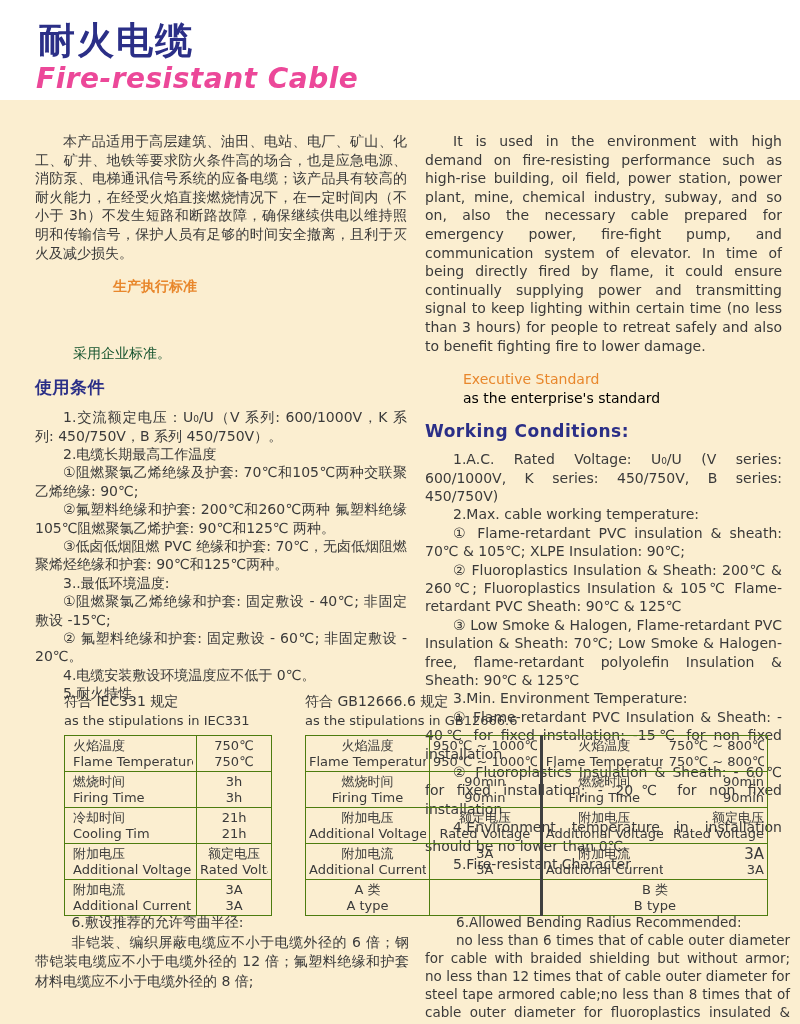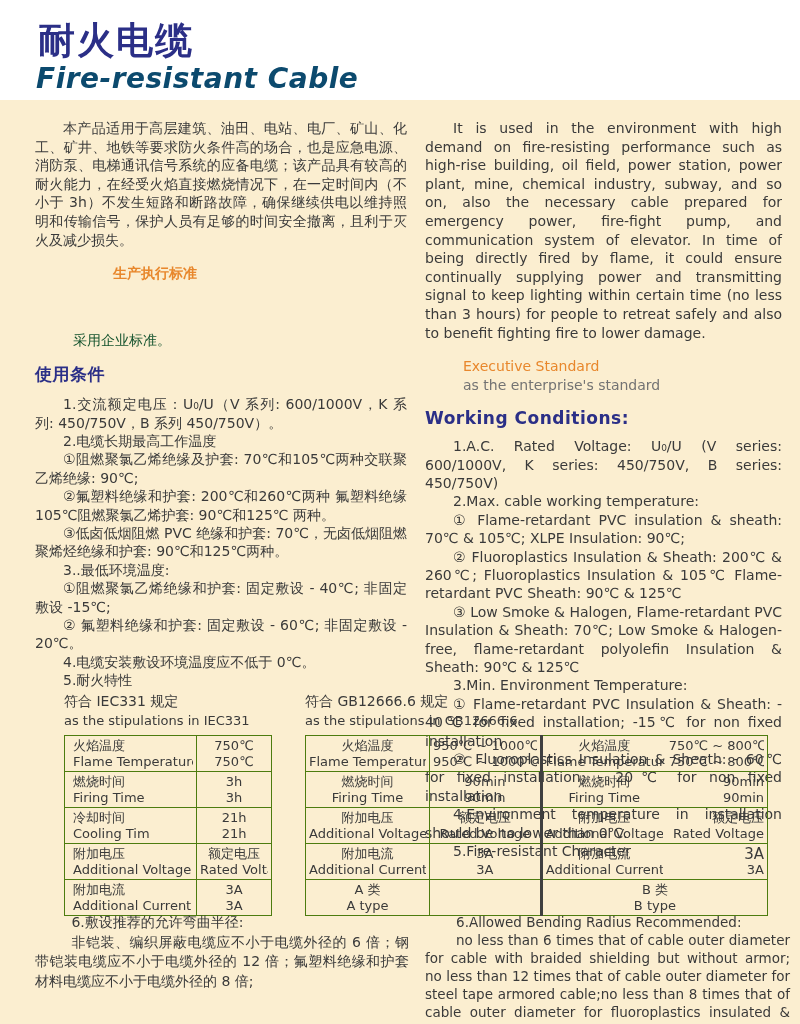--- a/index.html
+++ b/index.html
@@ -12,39 +12,39 @@
     overflow:hidden;
   }
   
   .header{position:absolute;top:0;left:0;width:658px;height:100px;background:#ffffff;}
   .title-zh{
     position:absolute;top:16px;left:38px;margin:0;
     font-size:37px;font-weight:bold;color:#2b2f87;letter-spacing:2px;
   }
   .title-en{
     position:absolute;top:62px;left:36px;margin:0;
-    font-size:28px;font-weight:bold;font-style:italic;color:#0c4a6e;letter-spacing:0.5px;
+    font-size:28px;font-weight:bold;font-style:italic;color:#ec4899;letter-spacing:0.5px;
   }
   
   .body{
     position:absolute;top:100px;left:0;width:800px;height:924px;
     background:#fbeed0;
   }
-  .cols{position:absolute;top:13px;left:35px;width:755px;display:flex;gap:18px;}
+  .cols{position:absolute;top:26px;left:35px;width:755px;display:flex;gap:18px;}
   .col-left{width:372px;}
   .col-right{width:357px;}
   .intro{
     margin:6px 0 0 0;font-size:14px;line-height:18.6px;
     text-align:justify;text-indent:2em;
   }
   .standard{margin:15px 0 0 38px;font-size:14px;line-height:19px;}
   .std-title-zh{color:#e8872c;font-weight:bold;margin-left:40px;}
   .std-body-zh{color:#14532d;margin-top:48px;}
   .std-title-en{color:#e8872c;}
-  .std-body-en{color:#737373;}
+  .std-body-en{color:#000000;}
   .sec-heading{
     margin:13px 0 9px 0;font-size:17px;font-weight:bold;color:#2b2f87;letter-spacing:0.5px;
   }
   .items p{
     margin:0;font-size:14px;line-height:18.4px;
     text-align:justify;text-indent:2em;
   }
   
   .tables{position:absolute;top:592px;left:0;width:800px;height:220px;}
   .tbl-block{position:absolute;top:0;}

